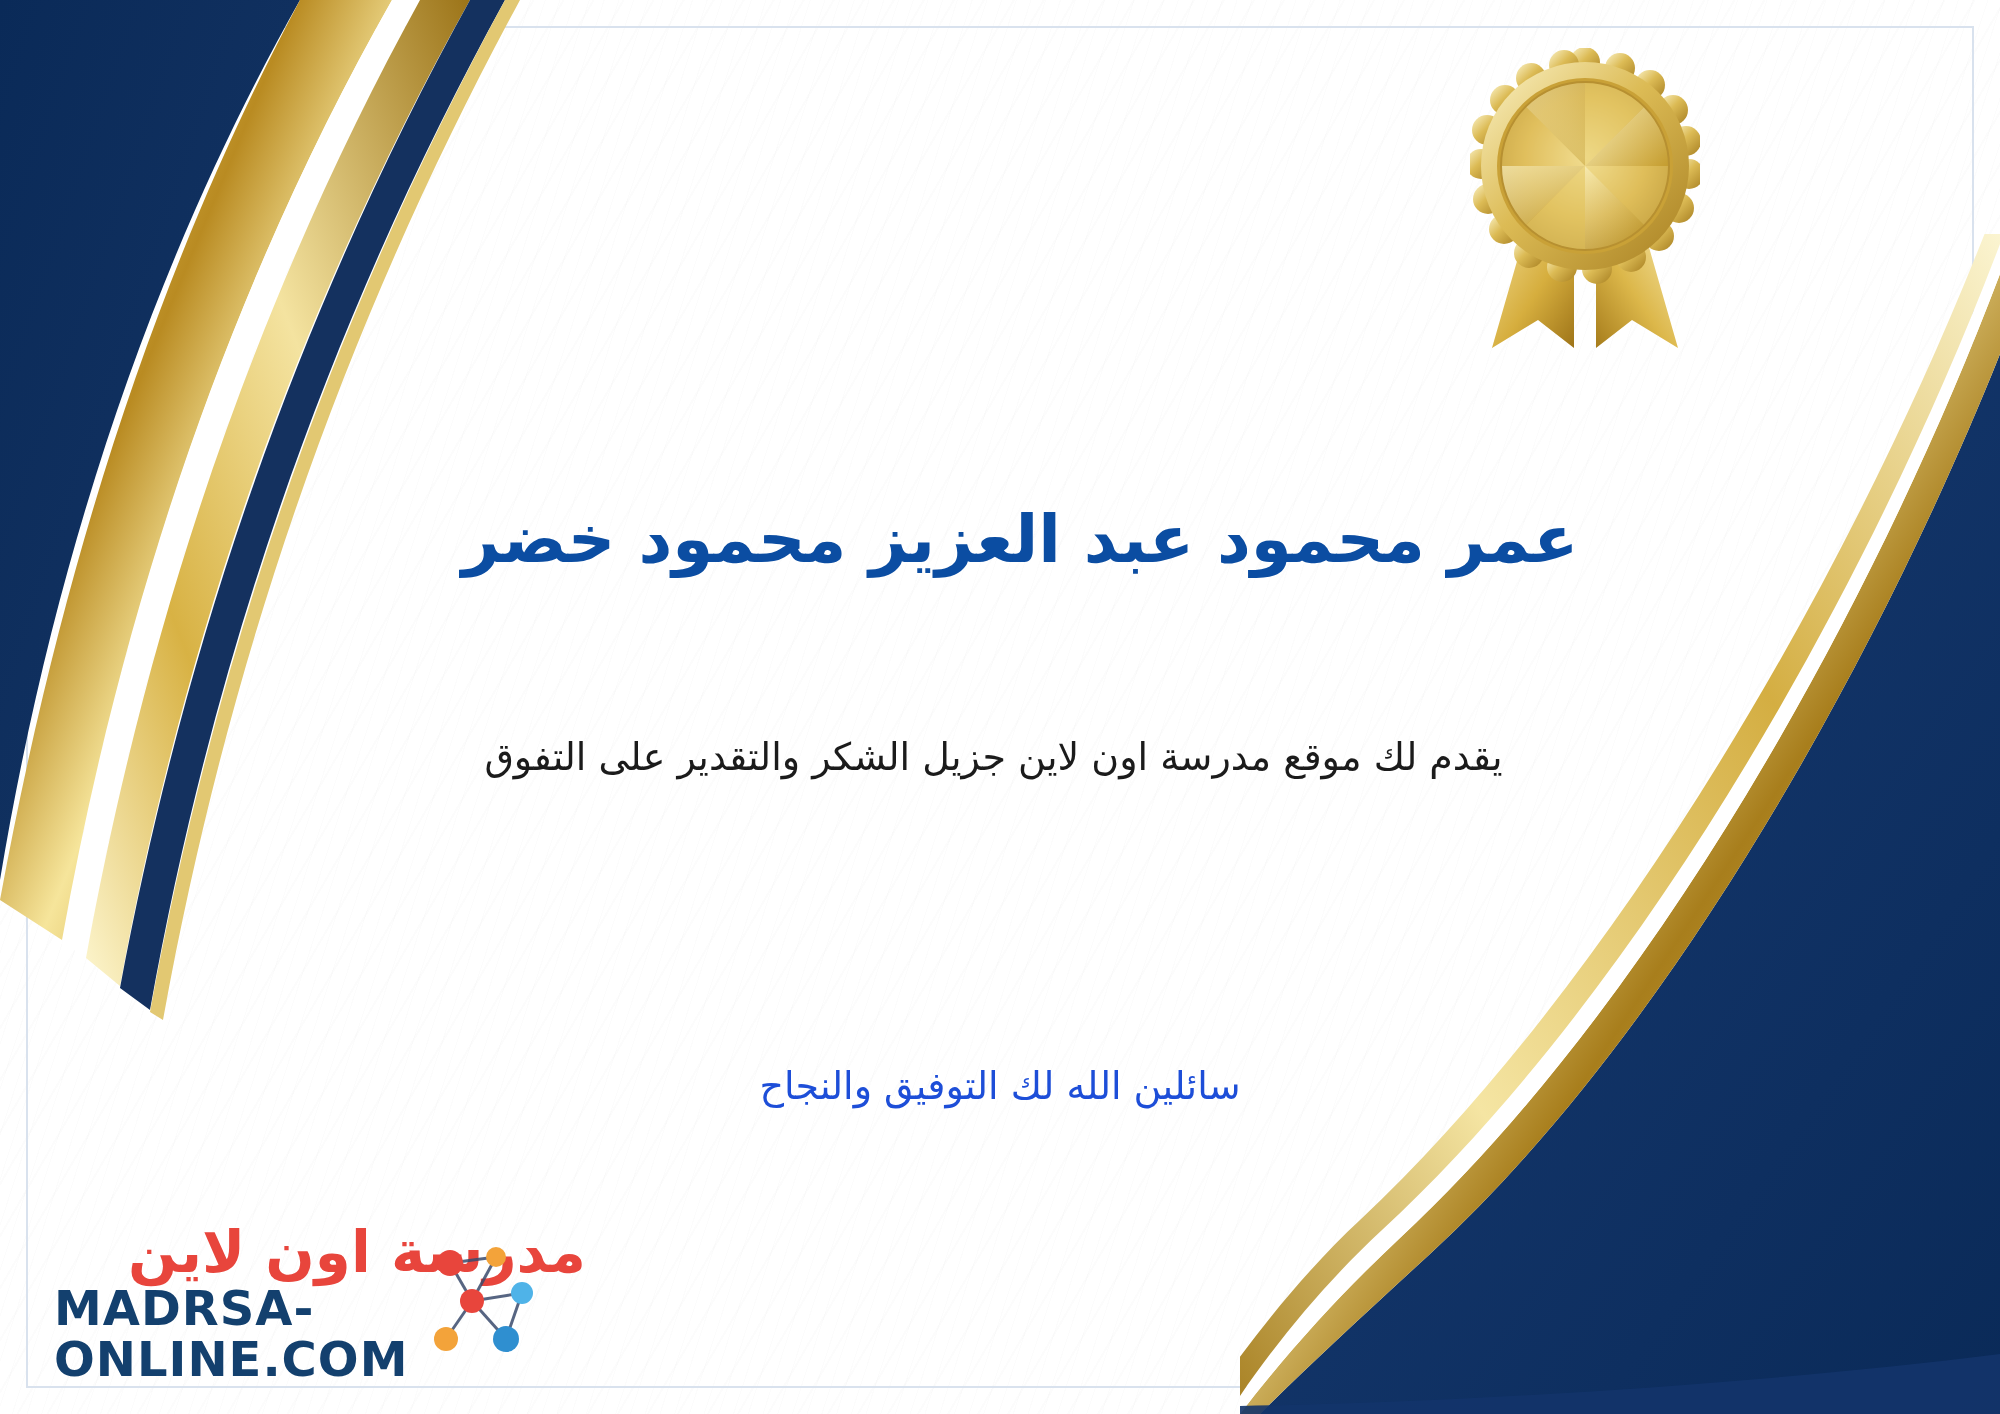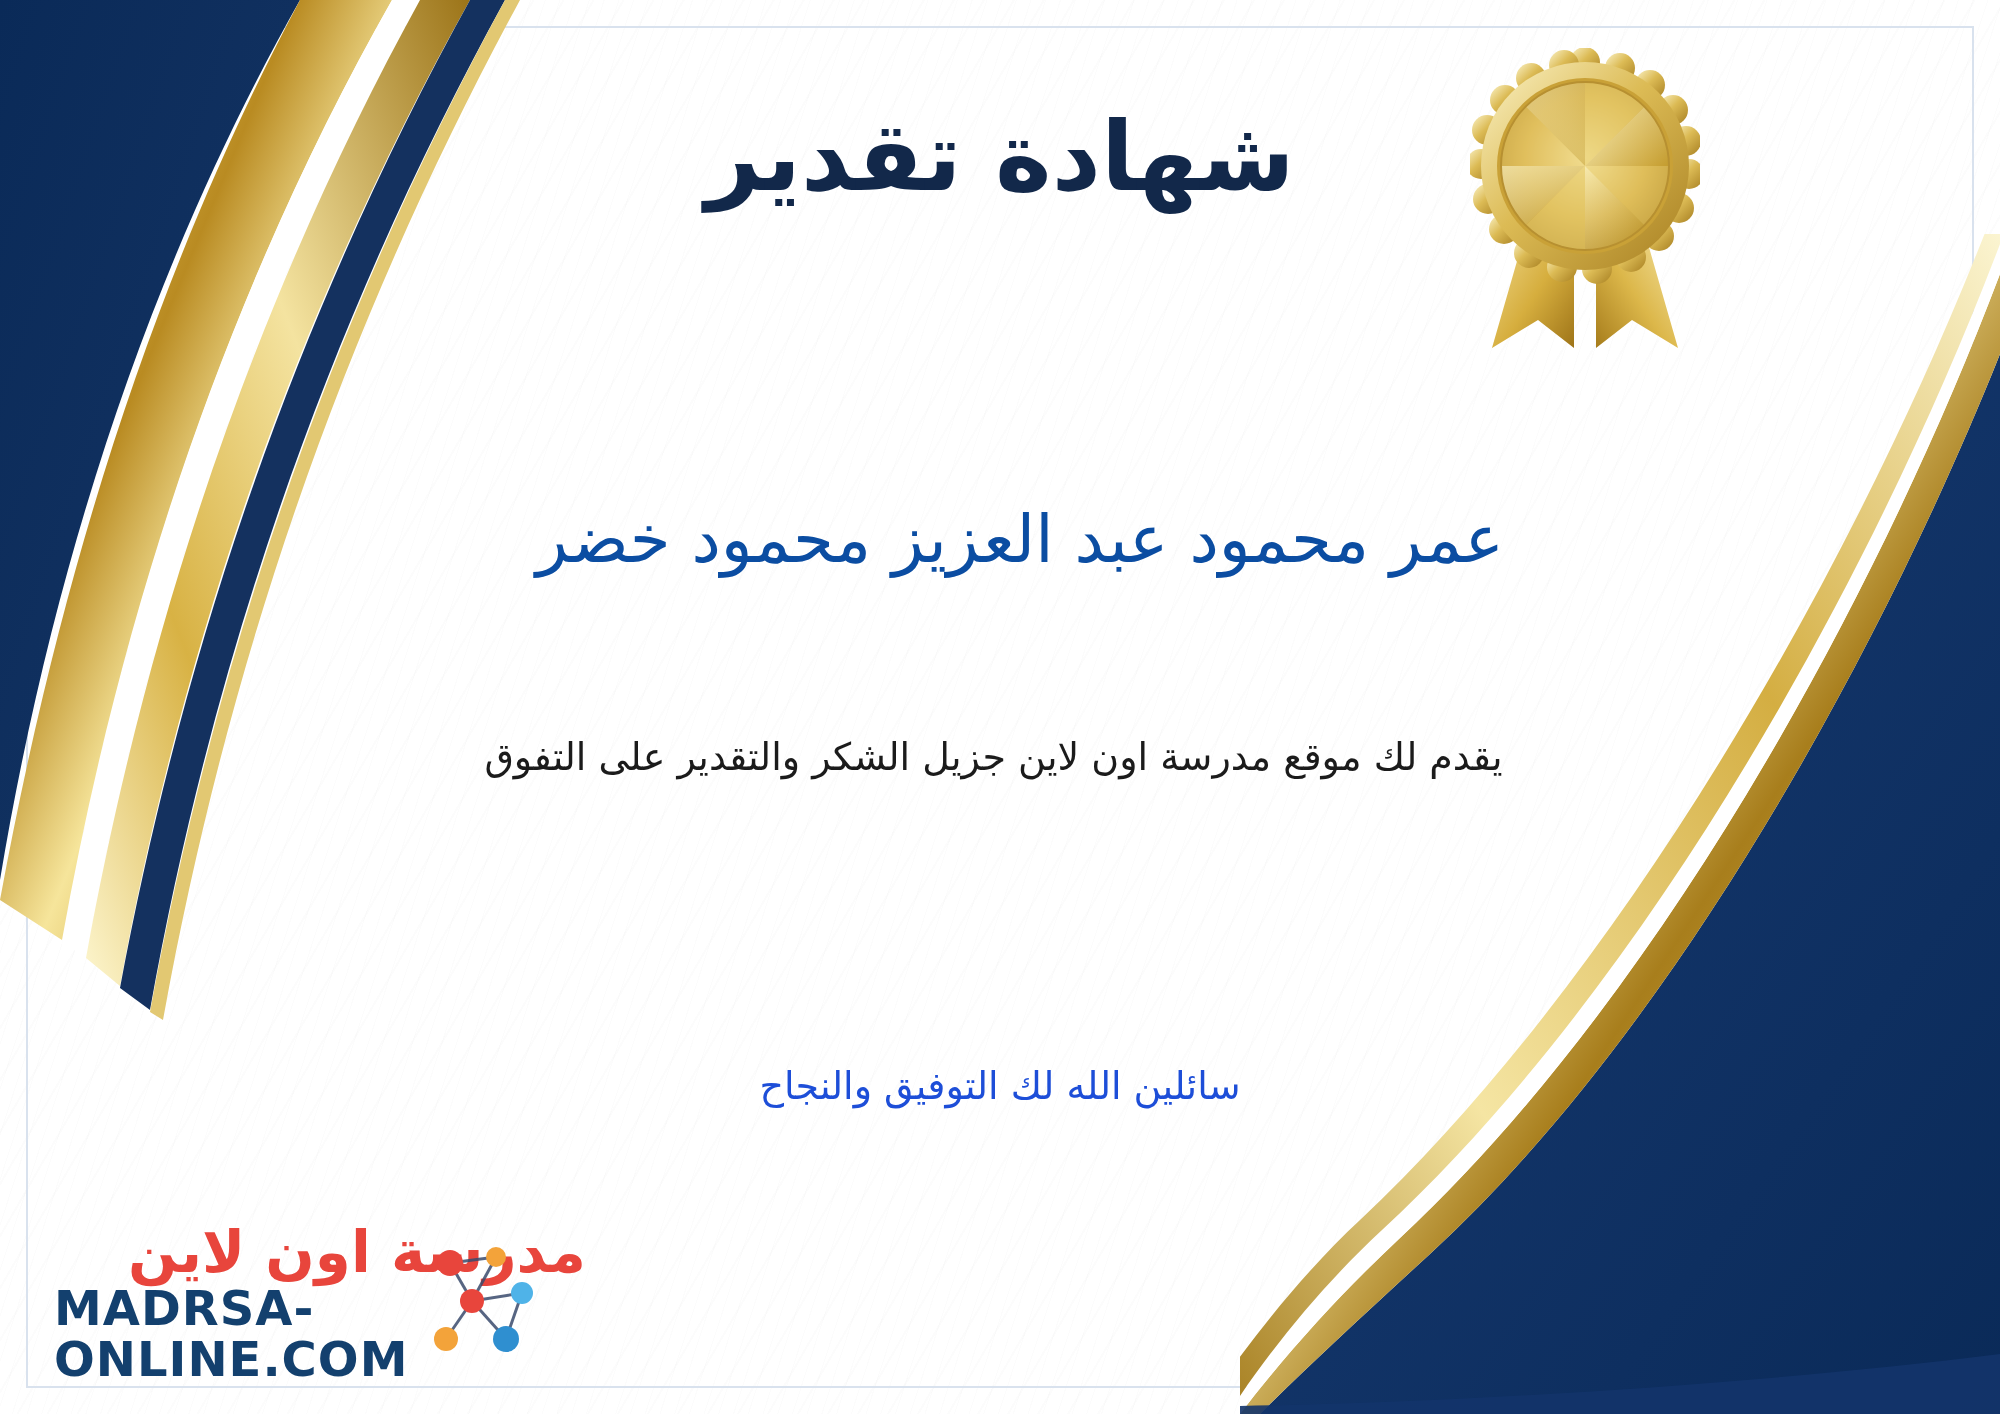--- a/index.html
+++ b/index.html
@@ -98,21 +98,21 @@
     line-height: 1.1;
   }
 
   .student-name {
     position: absolute;
     top: 500px;
     left: 0;
     right: 0;
     text-align: center;
     font-size: 66px;
-    font-weight: 400;
+    font-weight: 700;
     color: #0b4da2;
     line-height: 1.2;
     padding-left: 40px;
   }
 
   .body-text {
     position: absolute;
     top: 720px;
     left: 160px;
     right: 173px;
@@ -330,21 +330,20 @@
           <path d="M0,0 L-59,59 A84,84 0 0,0 0,84 Z" fill="#e8cd70" opacity="0.6"></path>
           <path d="M0,0 L59,59 A84,84 0 0,0 84,0 Z" fill="#e8cd70" opacity="0.4"></path>
         </g>
         <circle cx="0" cy="0" r="84" fill="none" stroke="#b79031" stroke-width="2"></circle>
       </g>
     </svg>
   </div>
 
   <div class="content">
 
-    <div class="title">شهادة تقدير</div>
 
     <div class="student-name">عمر محمود عبد العزيز محمود خضر</div>
 
     <div class="body-text">
       <span class="body-line">يقدم لك موقع مدرسة اون لاين جزيل الشكر  والتقدير على التفوق</span>
     </div>
 
     <div class="closing">سائلين الله لك التوفيق  والنجاح</div>
   </div>
 

